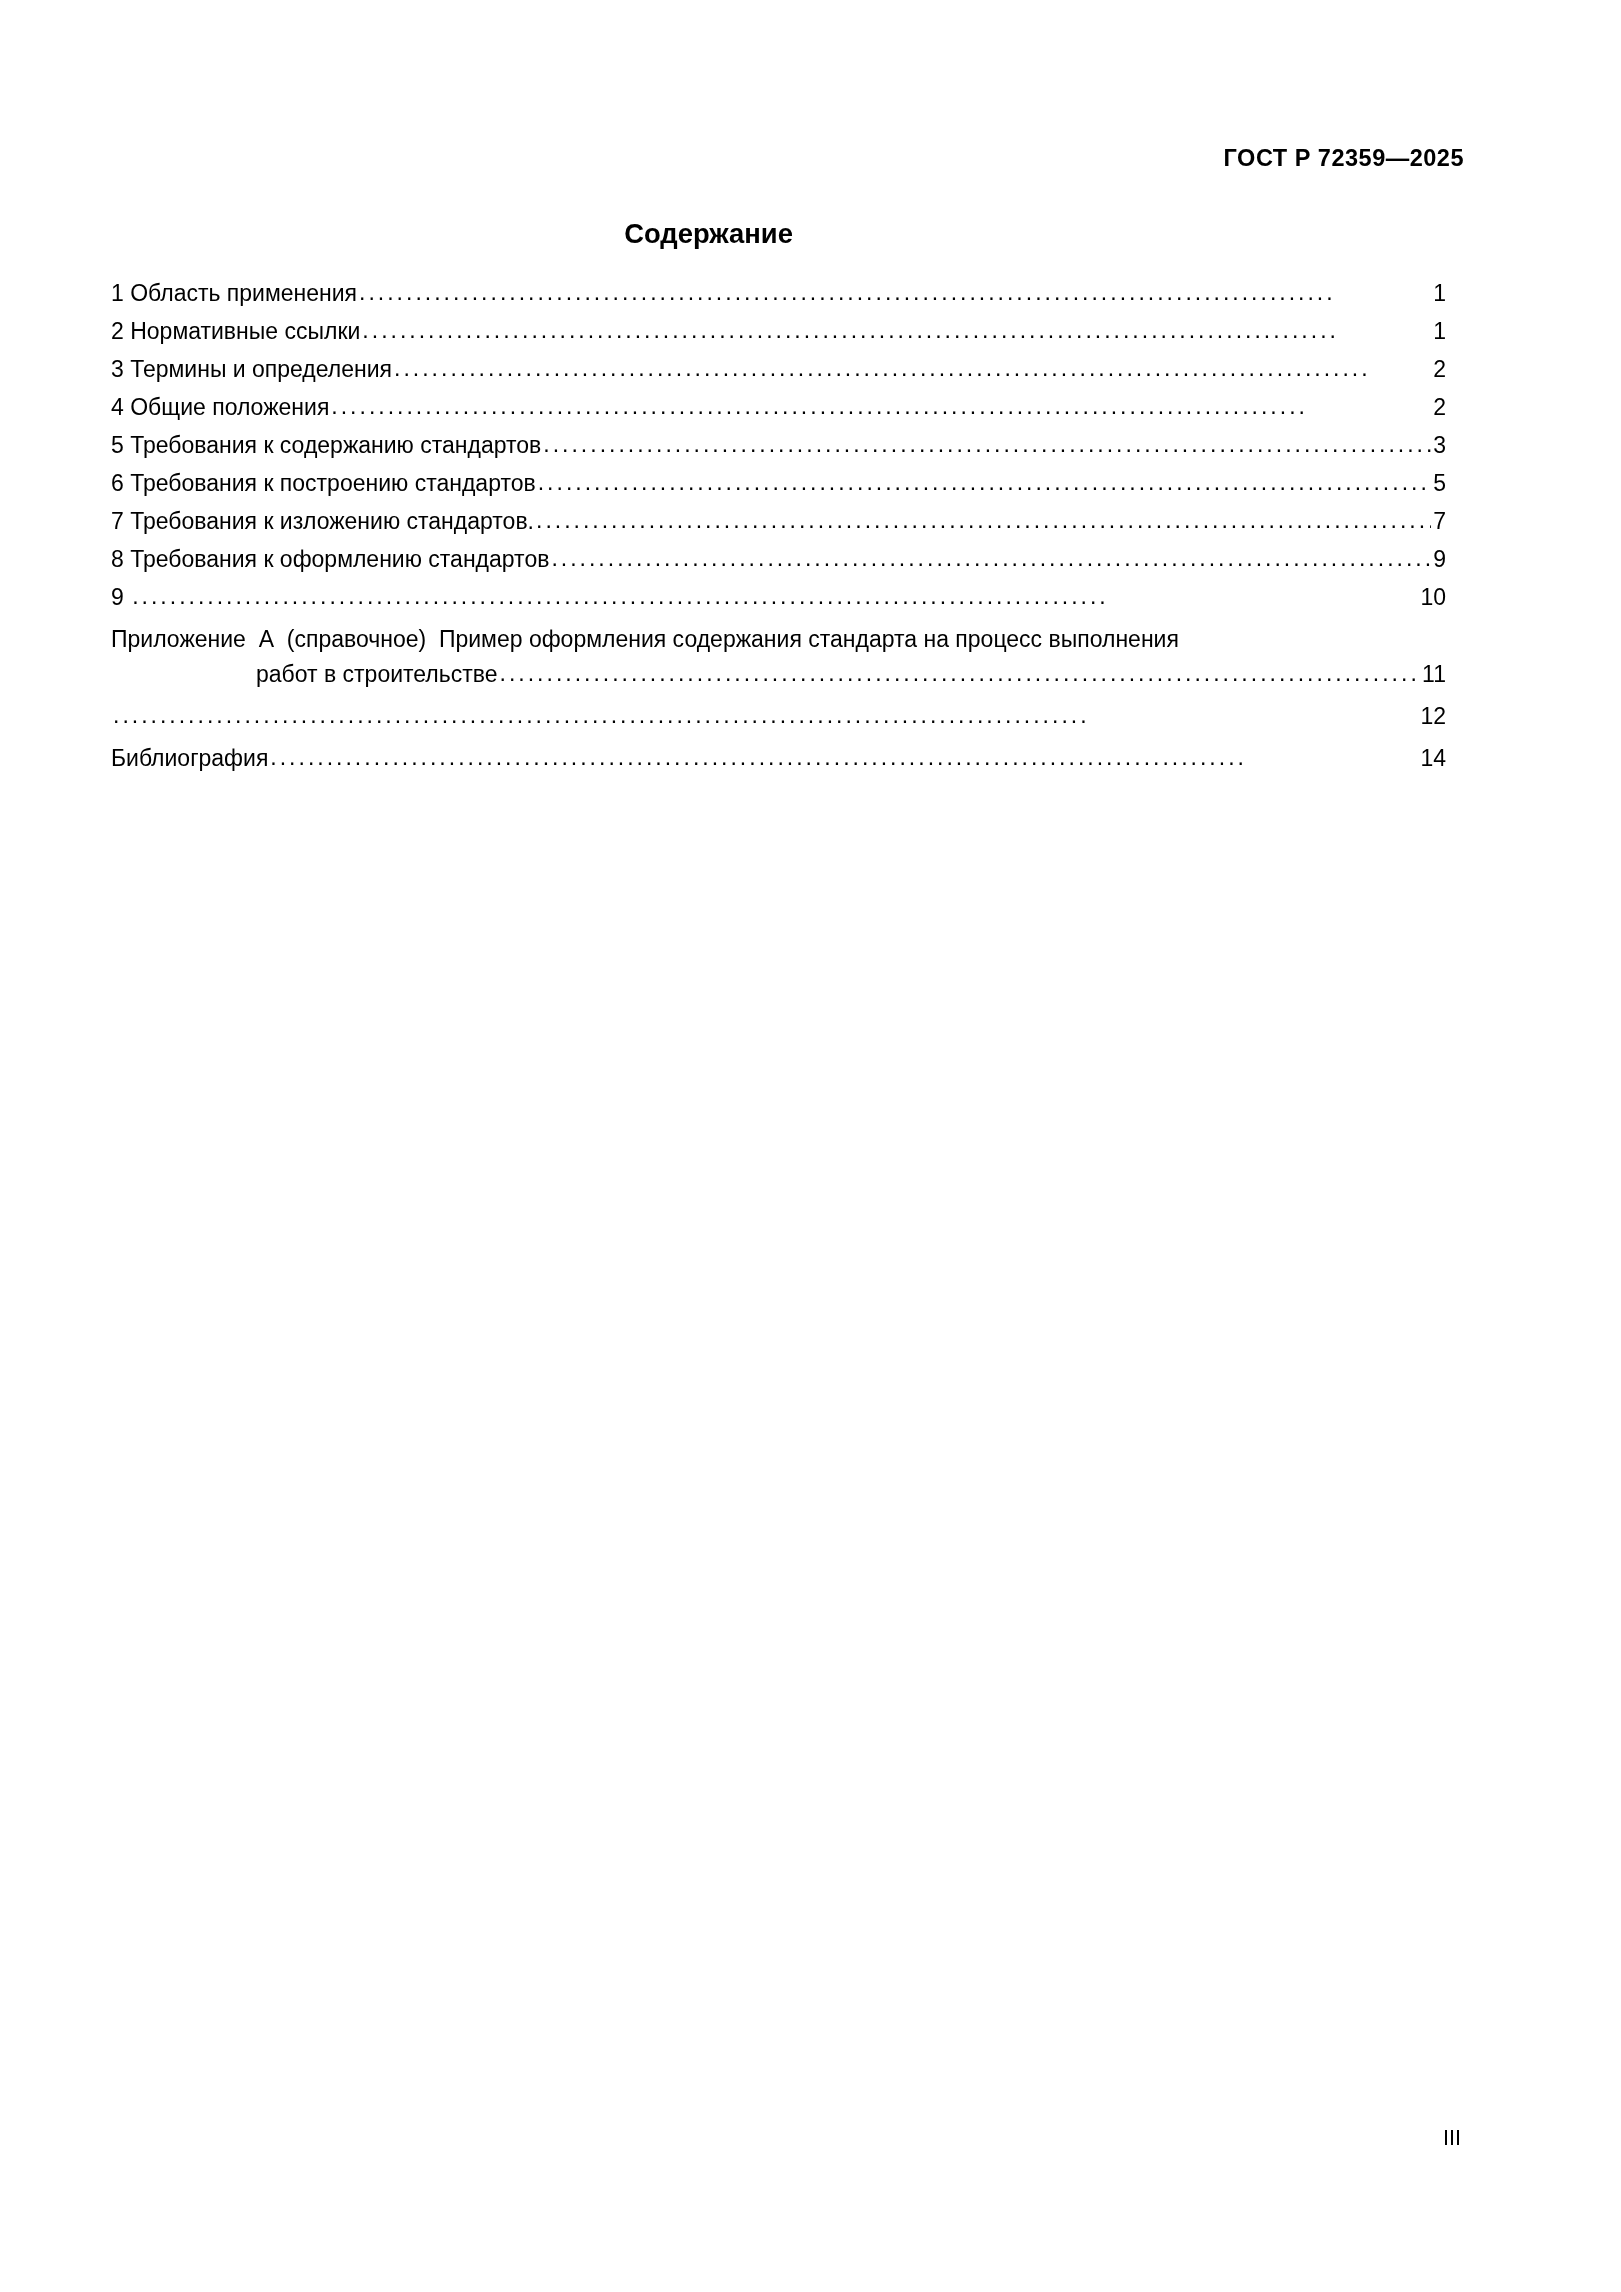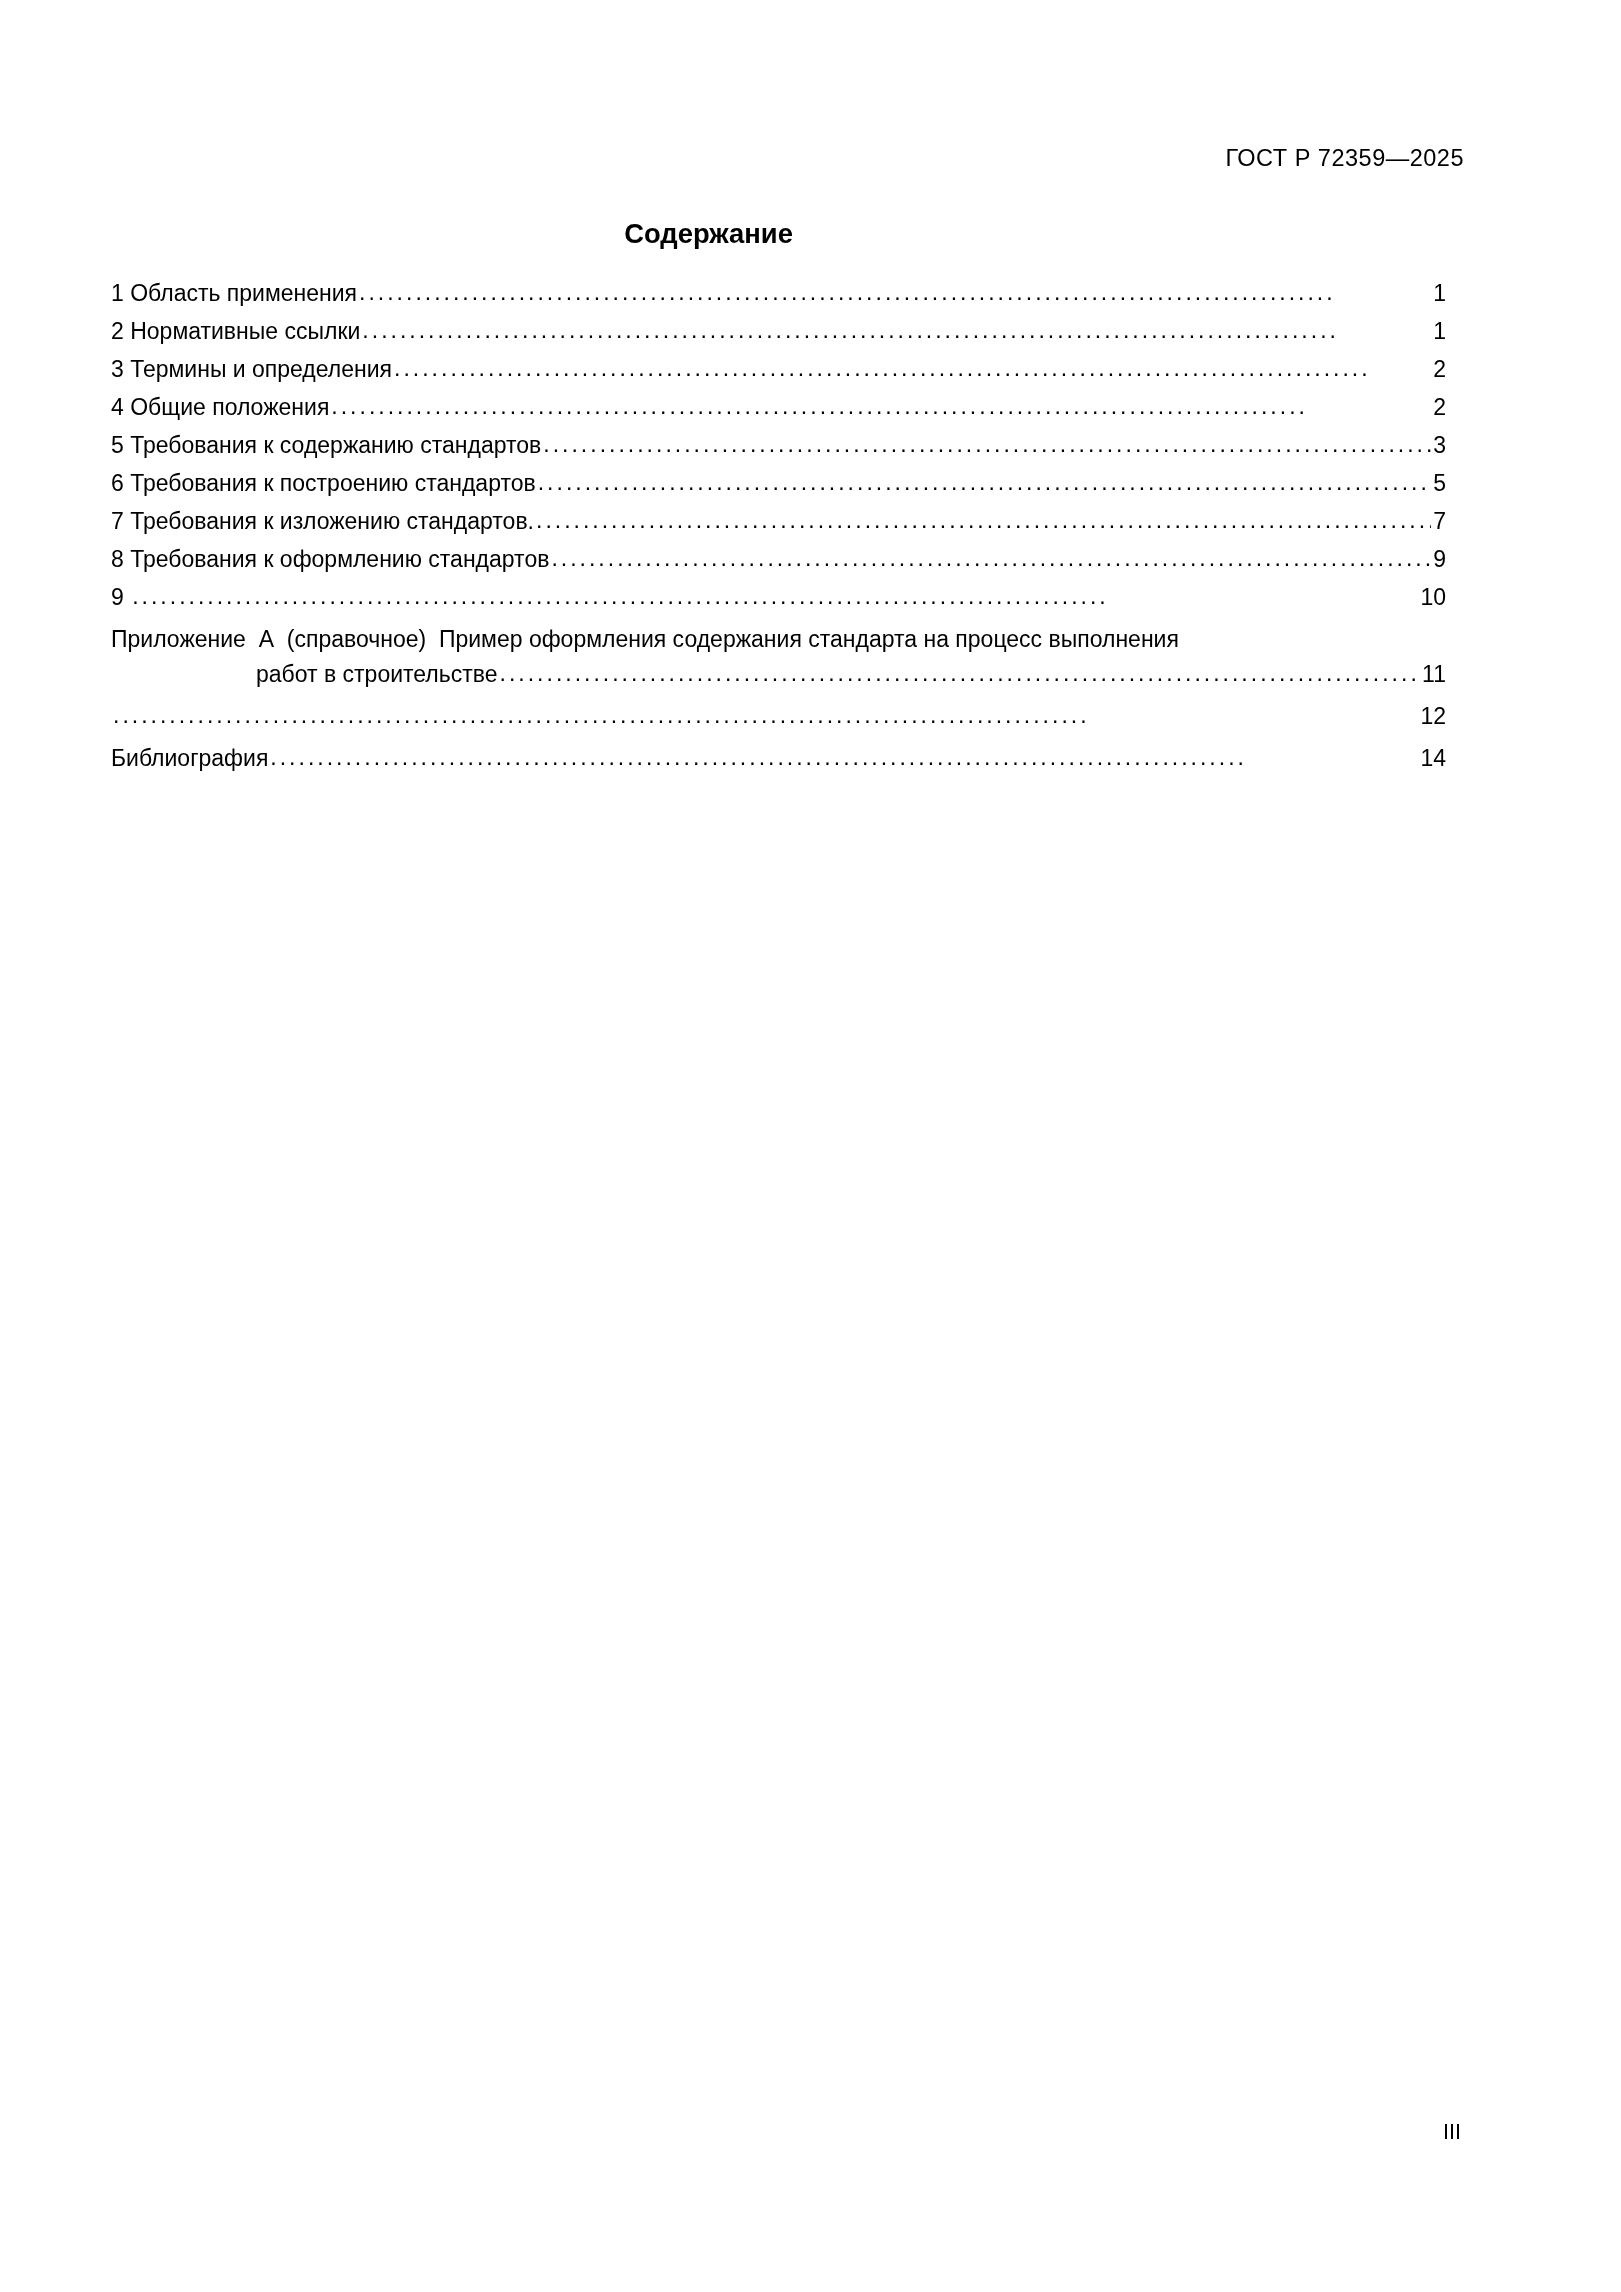--- a/index.html
+++ b/index.html
@@ -17,21 +17,21 @@
     height: 2293px;
     margin: 0 auto;
     background: #ffffff;
     overflow: hidden;
   }
   .header {
     position: absolute;
     top: 145px;
     right: 157px;
     font-size: 23.5px;
-    font-weight: normal;
+    font-weight: bold;
     letter-spacing: 0.5px;
     white-space: nowrap;
   }
   .doc-title {
     position: absolute;
     top: 218px;
     left: 0;
     width: 1368px;
     text-align: center;
     font-size: 27.4px;
@@ -96,21 +96,21 @@
     width: 100%;
     margin-top: 11.8px;
     padding-left: 145px;
     box-sizing: border-box;
   }
   .group-gap {
     margin-top: 19px;
   }
   .footer-pageno {
     position: absolute;
-    bottom: 148px;
+    bottom: 142px;
     right: 160px;
     font-size: 21.6px;
   }
 </style>
 </head>
 <body>
 
 <div class="page">
 
   <div class="header">ГОСТ Р 72359—2025</div>

